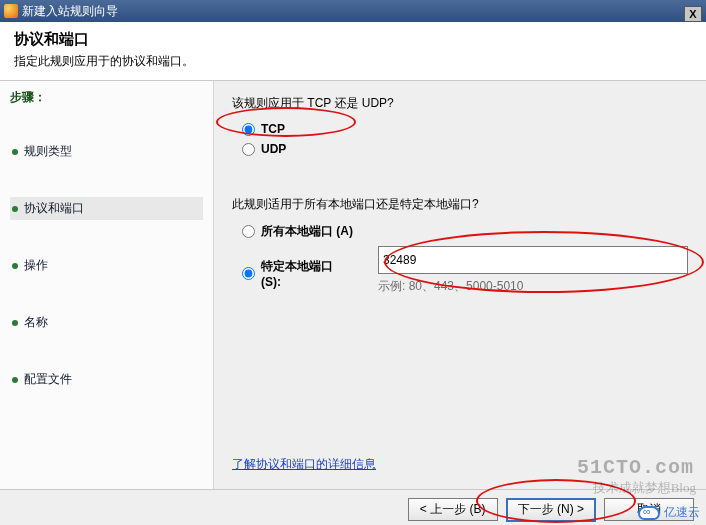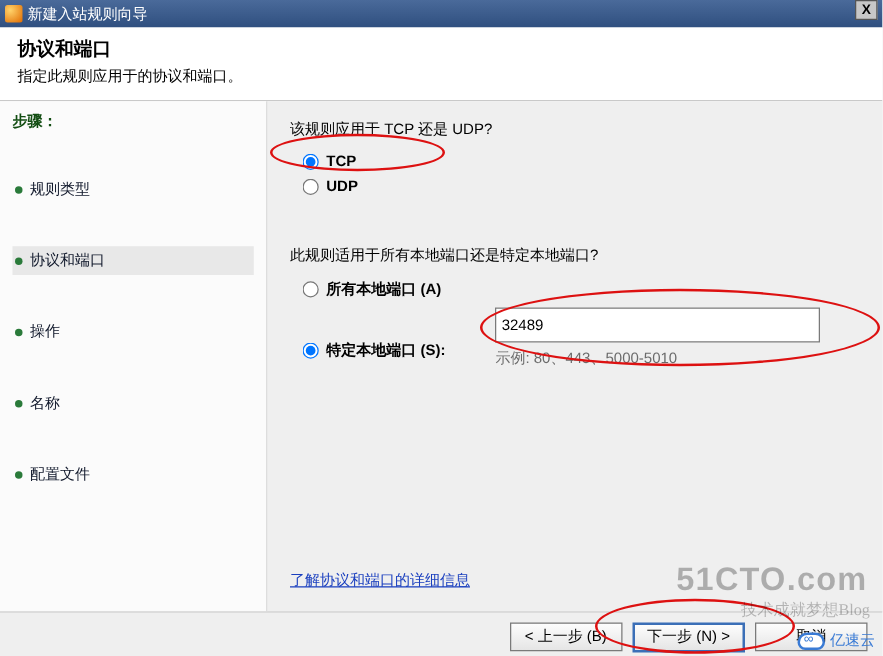--- a/index.html
+++ b/index.html
@@ -13,21 +13,21 @@
     overflow: hidden;
     position: relative;
   }
   .titlebar {
     background: linear-gradient(#4a6a9a, #2f4f7f);
     color: #fff;
     height: 22px;
     line-height: 22px;
     padding: 0 4px;
     display: flex;
-    align-items: flex-start;
+    align-items: flex-end;
     justify-content: space-between;
   }
   .titlebar .t-left { display: flex; align-items: center; gap: 4px; }
   .titlebar .app-icon {
     width: 14px; height: 14px;
     background: radial-gradient(circle at 30% 30%, #ffd36b, #e06b00);
     border-radius: 2px;
   }
   .titlebar .close {
     width: 18px; height: 16px;
@@ -88,21 +88,21 @@
   .section-label { margin-bottom: 10px; }
   .radio-row {
     display: flex; align-items: center; gap: 6px;
     margin: 4px 0 6px 10px;
   }
   .radio-row input { margin: 0; }
   .radio-row label { cursor: pointer; }
   .bold { font-weight: bold; }
   .port-q { margin-top: 40px; margin-bottom: 10px; }
   .port-input {
-    width: 260px;
+    width: 310px;
     height: 19px;
     border: 1px solid #7a7a7a;
     background: #fff;
     padding: 13px 4px;
     font-family: Arial;
     font-size: 12px;
   }
   .example-text { color: #6b6b6b; margin-top: 4px; }
   .port-grid { display: flex; align-items: flex-end; gap: 40px; margin-left: 10px; }
   .learn-link {
@@ -142,23 +142,23 @@
   
   .annot {
     position: absolute;
     border: 2px solid #d11;
     border-radius: 50%;
     pointer-events: none;
   }
   .watermark1 {
     position: absolute;
     right: 12px; bottom: 46px;
-    font-family: Liberation Sans, sans-serif;
+    font-family: Liberation Mono, monospace;
     color: rgba(0,0,0,0.28);
-    font-size: 26px;
+    font-size: 20px;
     font-weight: bold;
     letter-spacing: 1px;
     pointer-events:none;
   }
   .watermark2 {
     position: absolute;
     right: 10px; bottom: 28px;
     font-family: SimSun;
     color: rgba(0,0,0,0.25);
     font-size: 13px;

